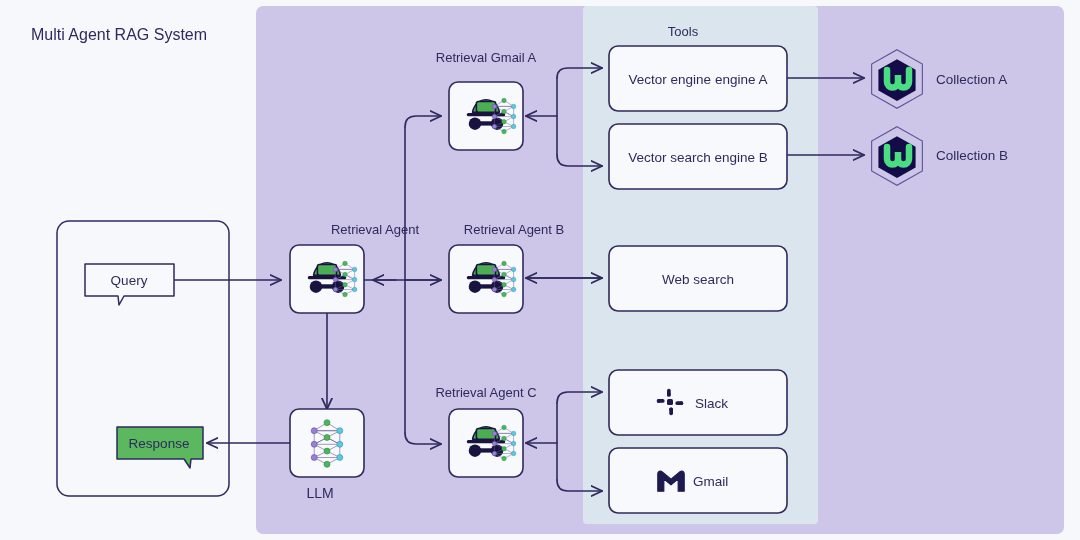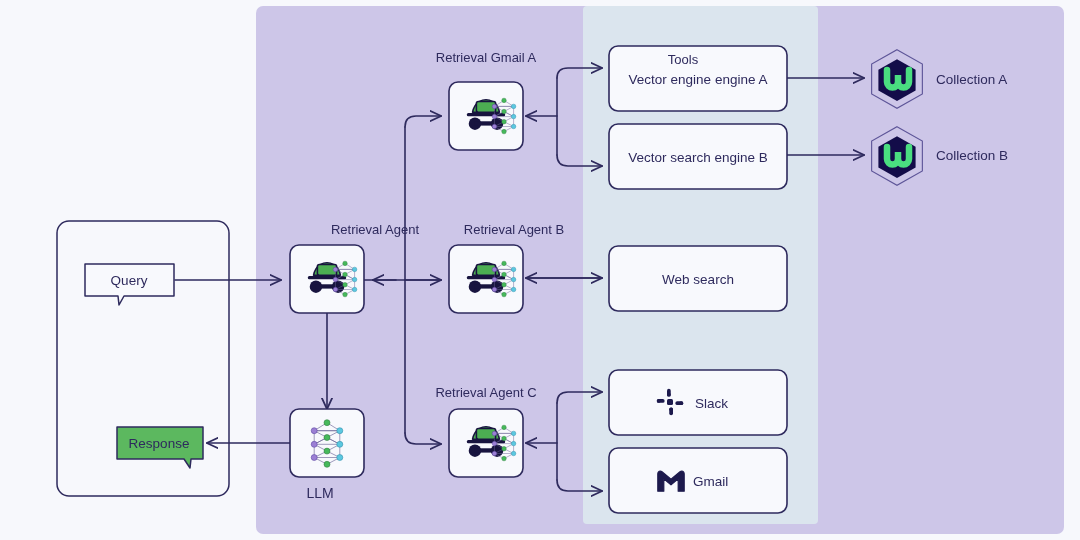--- a/index.html
+++ b/index.html
@@ -20,21 +20,21 @@
     font-size:13px;
     white-space:nowrap;
     line-height:1;
   }
   .title{
     position:absolute;left:31px;top:26px;
     font-size:16px;color:#2e2a5d;white-space:nowrap;
   }
   .tools-title{
     position:absolute;
-    color:#2e2a5d;font-size:13px;white-space:nowrap;margin-top:28px;
+    color:#2e2a5d;font-size:13px;white-space:nowrap;
   }
   .node-label{
     text-align:center;
   }
   .boxtext{
     position:absolute;
     color:#2e2a5d;font-size:13.5px;
     white-space:nowrap;
   }
 </style>
@@ -181,20 +181,21 @@
     <use href="#weaviate-sym" x="868" y="48" width="58" height="62"></use>
     <use href="#weaviate-sym" x="868" y="125" width="58" height="62"></use>
     <path d="M887,70 l0,12 a5.5,5.5 0 0 0 11,0 l0,-7 l0,7 a5.5,5.5 0 0 0 11,0 l0,-12" fill="none" stroke="#4ade80" stroke-width="6.5" stroke-linecap="round"></path>
     <path d="M887,147 l0,12 a5.5,5.5 0 0 0 11,0 l0,-7 l0,7 a5.5,5.5 0 0 0 11,0 l0,-12" fill="none" stroke="#4ade80" stroke-width="6.5" stroke-linecap="round"></path>
 
     <path d="M85,264 L174,264 L174,296 L124,296 L119,305 L118,296 L85,296 Z" fill="#f8f9fd" stroke="#2e2a5d" stroke-width="1.5" stroke-linejoin="round"></path>
 
     <path d="M117,427 L203,427 L203,459 L191,459 L190,468 L184,459 L117,459 Z" fill="#5cb85f" stroke="#2e2a5d" stroke-width="1.5" stroke-linejoin="round"></path>
   </svg>
 
+  <div class="title">Multi Agent RAG System</div>
 
   <div class="tools-title" style="left:683px;top:24px;transform:translateX(-50%);">Tools</div>
 
   <div class="lbl node-label" style="left:327px;top:223px;transform:translateX(-50%);margin-left:48px;">Retrieval Agent</div>
   <div class="lbl node-label" style="left:486px;top:51px;transform:translateX(-50%);">Retrieval Gmail A</div>
   <div class="lbl node-label" style="left:514px;top:223px;transform:translateX(-50%);">Retrieval Agent B</div>
   <div class="lbl node-label" style="left:486px;top:386px;transform:translateX(-50%);">Retrieval Agent C</div>
   <div class="lbl node-label" style="left:320px;top:486px;transform:translateX(-50%);font-size:14px;">LLM</div>
 
   <div class="boxtext" style="left:698px;top:72px;transform:translateX(-50%);">Vector engine engine A</div>

